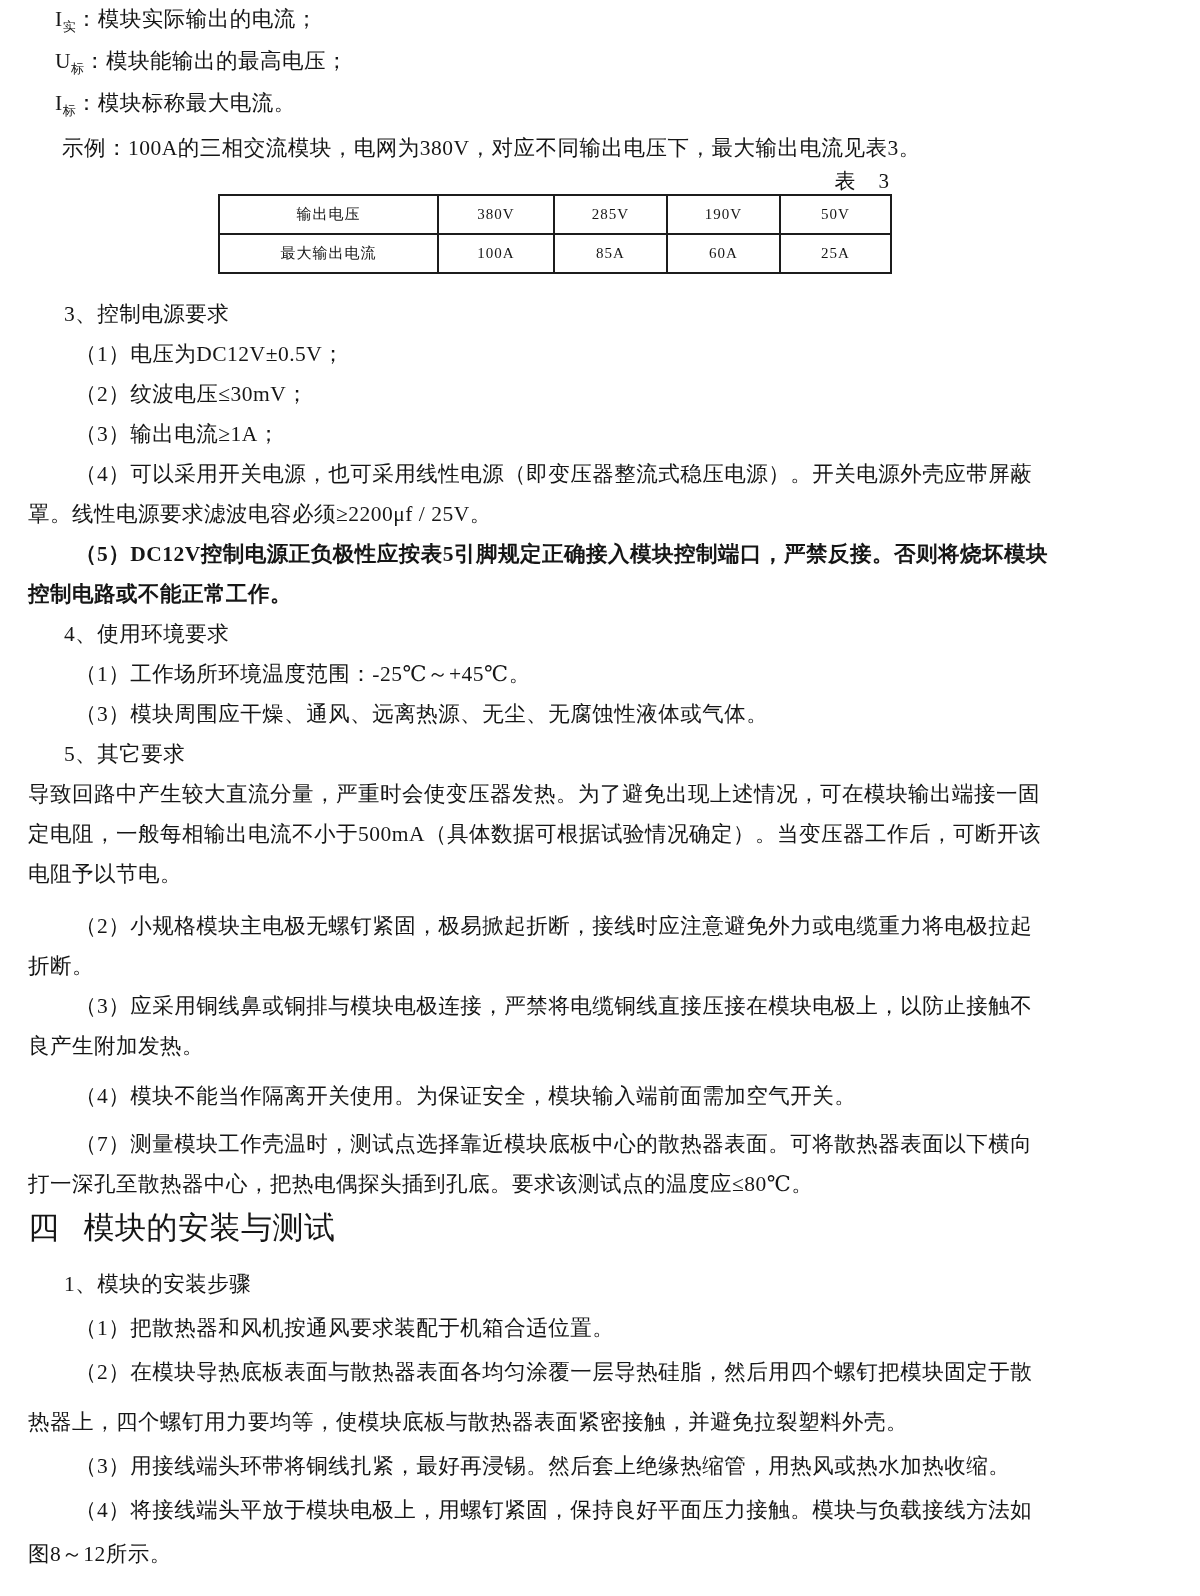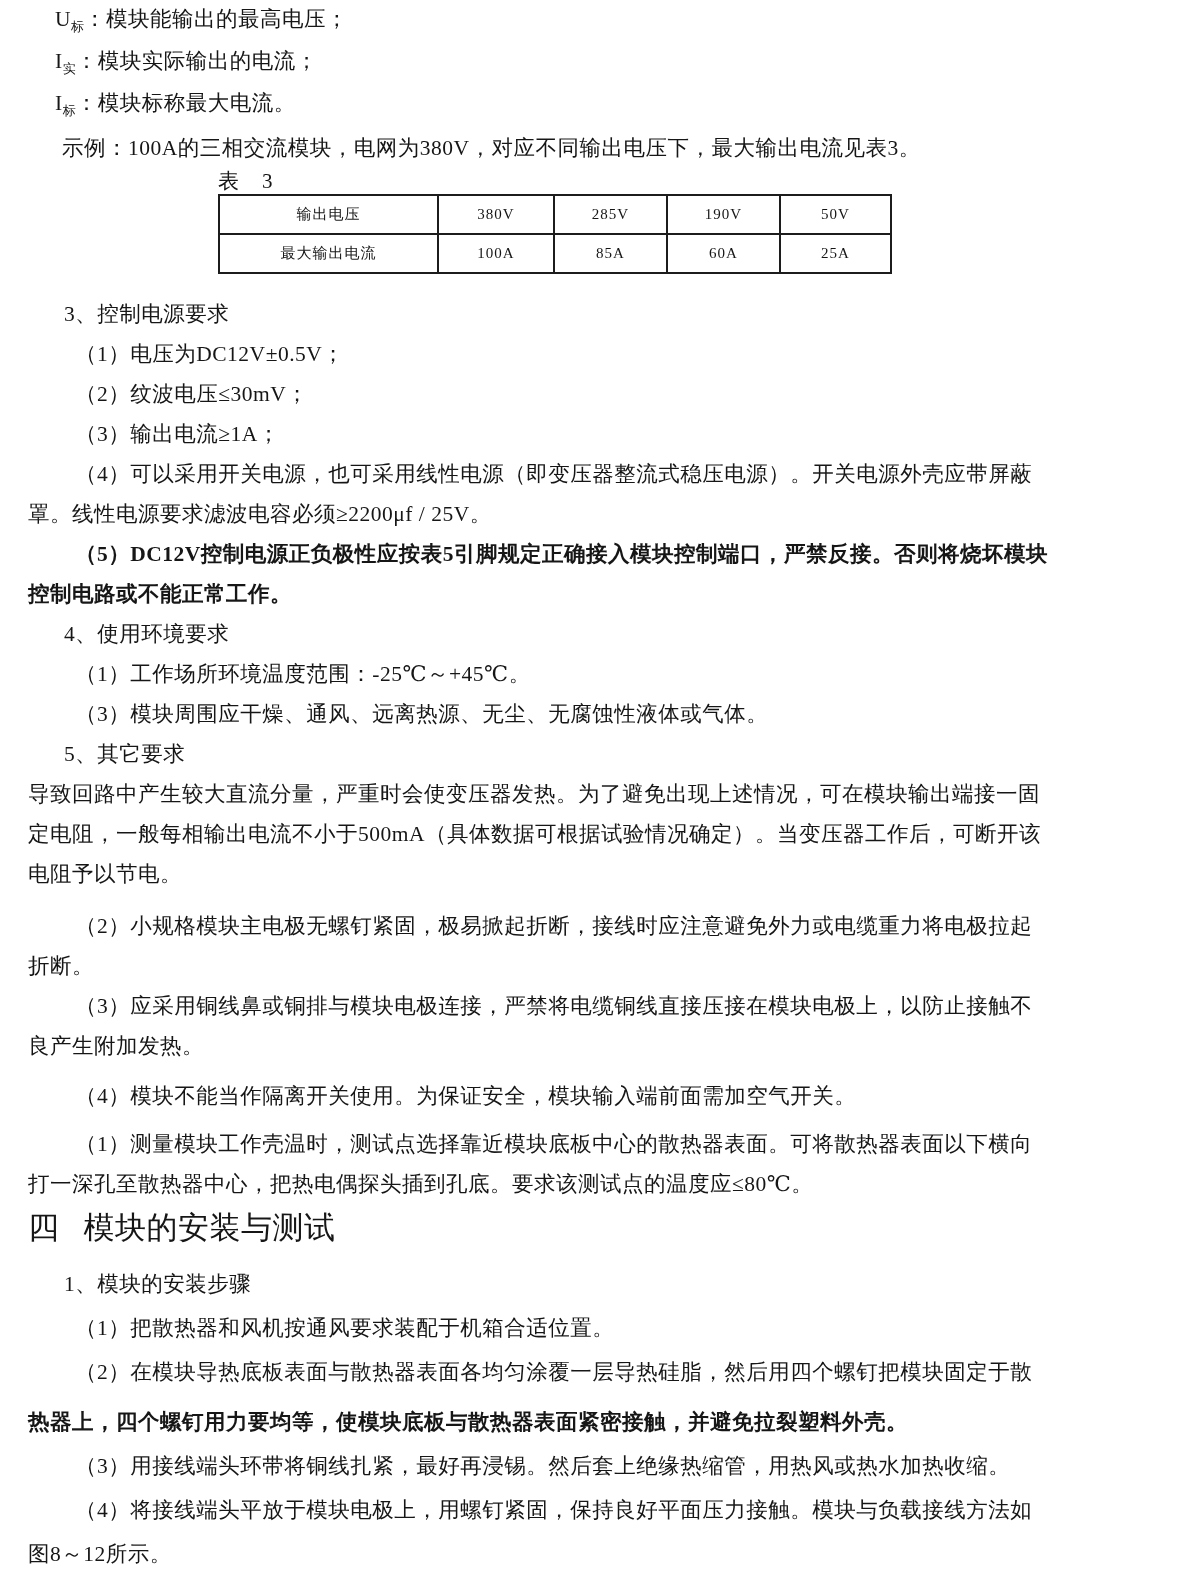--- a/index.html
+++ b/index.html
@@ -9,47 +9,47 @@
     background: #ffffff;
     color: #161616;
     font-family: "Liberation Serif", "DejaVu Serif", serif;
     overflow: hidden;
   }
   .doc { position: relative; width: 1200px; height: 1596px; padding-top: 2px; }
   .ln { font-size: 21.5px; line-height: 40px; letter-spacing: 0.5px; white-space: pre; }
   .def { margin-left: 55px; line-height: 34px; }
   .sub { font-size: 13px; vertical-align: -5px; letter-spacing: 0; }
   .example { margin-left: 62px; }
-  .tcaption { width: 672px; margin-left: 218px; text-align: left; line-height: 26px; font-size: 21px; letter-spacing: 1px; }
+  .tcaption { width: 672px; margin-left: 218px; text-align: right; line-height: 26px; font-size: 21px; letter-spacing: 1px; }
   table.t3 { border-collapse: collapse; margin-left: 218px; table-layout: fixed; width: 672px; }
   table.t3 td {
     border: 2px solid #1c1c1c; height: 39px; padding: 0;
     text-align: center; vertical-align: middle; font-size: 15px; letter-spacing: 1px;
   }
   .h2 { margin-left: 64px; }
   .it { margin-left: 75px; }
   .ct { margin-left: 28px; }
   .b  { font-weight: bold; }
   .h1 { margin-left: 28px; font-size: 31px; line-height: 44px; }
   .lh44 { line-height: 44px; }
   .chgap { margin-left: 24px; }
   .mt20 { margin-top: 20px; }
   .mt12 { margin-top: 12px; }
   .mt10 { margin-top: 10px; }
   .mt8  { margin-top: 8px; }
-  .mt6  { margin-top: 6px; font-weight: bold; }
+  .mt6  { margin-top: 6px; }
   .mt2  { margin-top: 2px; }
 </style>
 </head>
 <body>
 
 <div class="doc">
 
+  <div class="ln def"><span>I</span><span class="sub">实</span><span>：模块实际输出的电流；</span></div>
   <div class="ln def"><span>U</span><span class="sub">标</span><span>：模块能输出的最高电压；</span></div>
-  <div class="ln def"><span>I</span><span class="sub">实</span><span>：模块实际输出的电流；</span></div>
   <div class="ln def"><span>I</span><span class="sub">标</span><span>：模块标称最大电流。</span></div>
 
   <div class="ln example">示例：100A的三相交流模块，电网为380V，对应不同输出电压下，最大输出电流见表3。</div>
 
   <div class="ln tcaption">表　3</div>
   <table class="t3">
     <colgroup>
       <col style="width:219px">
         <col style="width:116px">
         <col style="width:113px">
@@ -89,21 +89,21 @@
 
   <div class="ln h2">5、其它要求</div>
   <div class="ln ct">导致回路中产生较大直流分量，严重时会使变压器发热。为了避免出现上述情况，可在模块输出端接一固</div>
   <div class="ln ct">定电阻，一般每相输出电流不小于500mA（具体数据可根据试验情况确定）。当变压器工作后，可断开该</div>
   <div class="ln ct">电阻予以节电。</div>
   <div class="ln it mt12">（2）小规格模块主电极无螺钉紧固，极易掀起折断，接线时应注意避免外力或电缆重力将电极拉起</div>
   <div class="ln ct">折断。</div>
   <div class="ln it">（3）应采用铜线鼻或铜排与模块电极连接，严禁将电缆铜线直接压接在模块电极上，以防止接触不</div>
   <div class="ln ct">良产生附加发热。</div>
   <div class="ln it mt10">（4）模块不能当作隔离开关使用。为保证安全，模块输入端前面需加空气开关。</div>
-  <div class="ln it mt8">（1）测量模块工作壳温时，测试点选择靠近模块底板中心的散热器表面。可将散热器表面以下横向</div>
+  <div class="ln it mt8">（7）测量模块工作壳温时，测试点选择靠近模块底板中心的散热器表面。可将散热器表面以下横向</div>
   <div class="ln ct">打一深孔至散热器中心，把热电偶探头插到孔底。要求该测试点的温度应≤80℃。</div>
 
   <div class="ln h1 mt2"><span>四</span><span class="chgap">模块的安装与测试</span></div>
 
   <div class="ln h2 lh44 mt12">1、模块的安装步骤</div>
   <div class="ln it lh44">（1）把散热器和风机按通风要求装配于机箱合适位置。</div>
   <div class="ln it lh44">（2）在模块导热底板表面与散热器表面各均匀涂覆一层导热硅脂，然后用四个螺钉把模块固定于散</div>
   <div class="ln ct lh44 mt6">热器上，四个螺钉用力要均等，使模块底板与散热器表面紧密接触，并避免拉裂塑料外壳。</div>
   <div class="ln it lh44">（3）用接线端头环带将铜线扎紧，最好再浸锡。然后套上绝缘热缩管，用热风或热水加热收缩。</div>
   <div class="ln it lh44">（4）将接线端头平放于模块电极上，用螺钉紧固，保持良好平面压力接触。模块与负载接线方法如</div>

